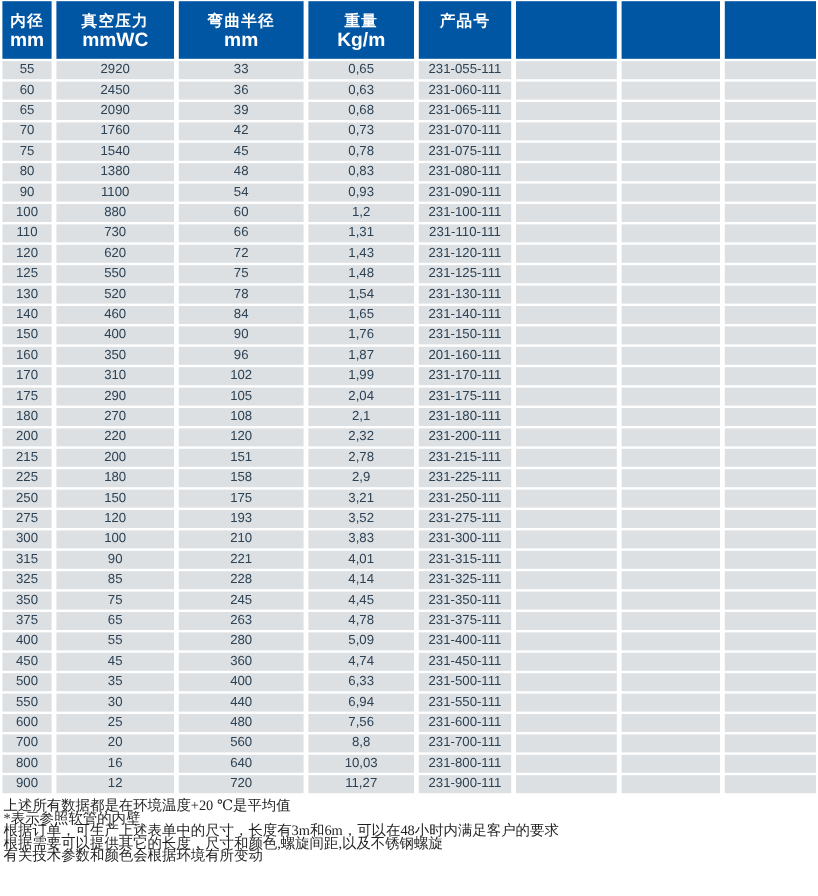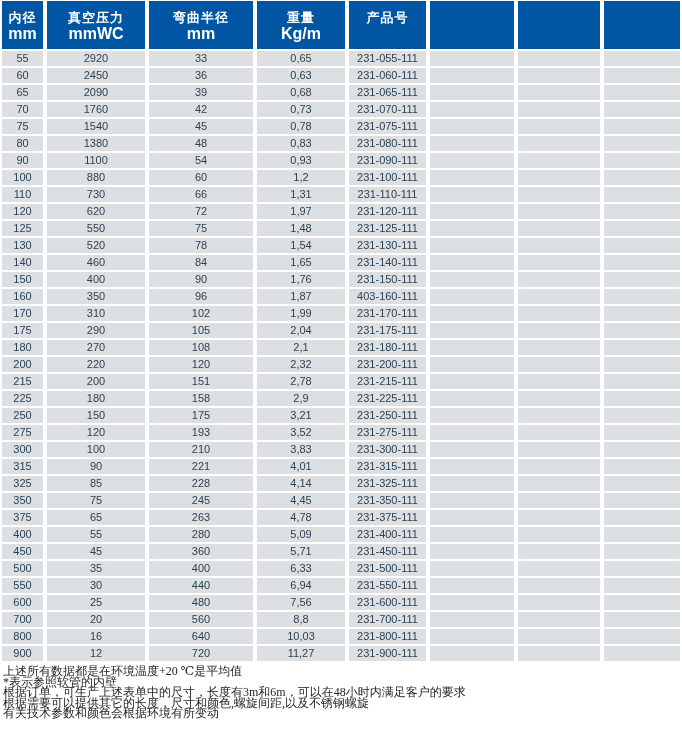--- a/index.html
+++ b/index.html
@@ -193,21 +193,21 @@
           <td>1,31</td>
           <td>231-110-111</td>
           <td></td>
           <td></td>
           <td></td>
         </tr>
         <tr>
           <td>120</td>
           <td>620</td>
           <td>72</td>
-          <td>1,97</td>
+          <td>1,43</td>
           <td>231-120-111</td>
           <td></td>
           <td></td>
           <td></td>
         </tr>
         <tr>
           <td>125</td>
           <td>550</td>
           <td>75</td>
           <td>1,48</td>
@@ -244,21 +244,21 @@
           <td>231-150-111</td>
           <td></td>
           <td></td>
           <td></td>
         </tr>
         <tr>
           <td>160</td>
           <td>350</td>
           <td>96</td>
           <td>1,87</td>
-          <td>403-160-111</td>
+          <td>201-160-111</td>
           <td></td>
           <td></td>
           <td></td>
         </tr>
         <tr>
           <td>170</td>
           <td>310</td>
           <td>102</td>
           <td>1,99</td>
           <td>231-170-111</td>
@@ -393,21 +393,21 @@
           <td>5,09</td>
           <td>231-400-111</td>
           <td></td>
           <td></td>
           <td></td>
         </tr>
         <tr>
           <td>450</td>
           <td>45</td>
           <td>360</td>
-          <td>5,71</td>
+          <td>4,74</td>
           <td>231-450-111</td>
           <td></td>
           <td></td>
           <td></td>
         </tr>
         <tr>
           <td>500</td>
           <td>35</td>
           <td>400</td>
           <td>6,33</td>

